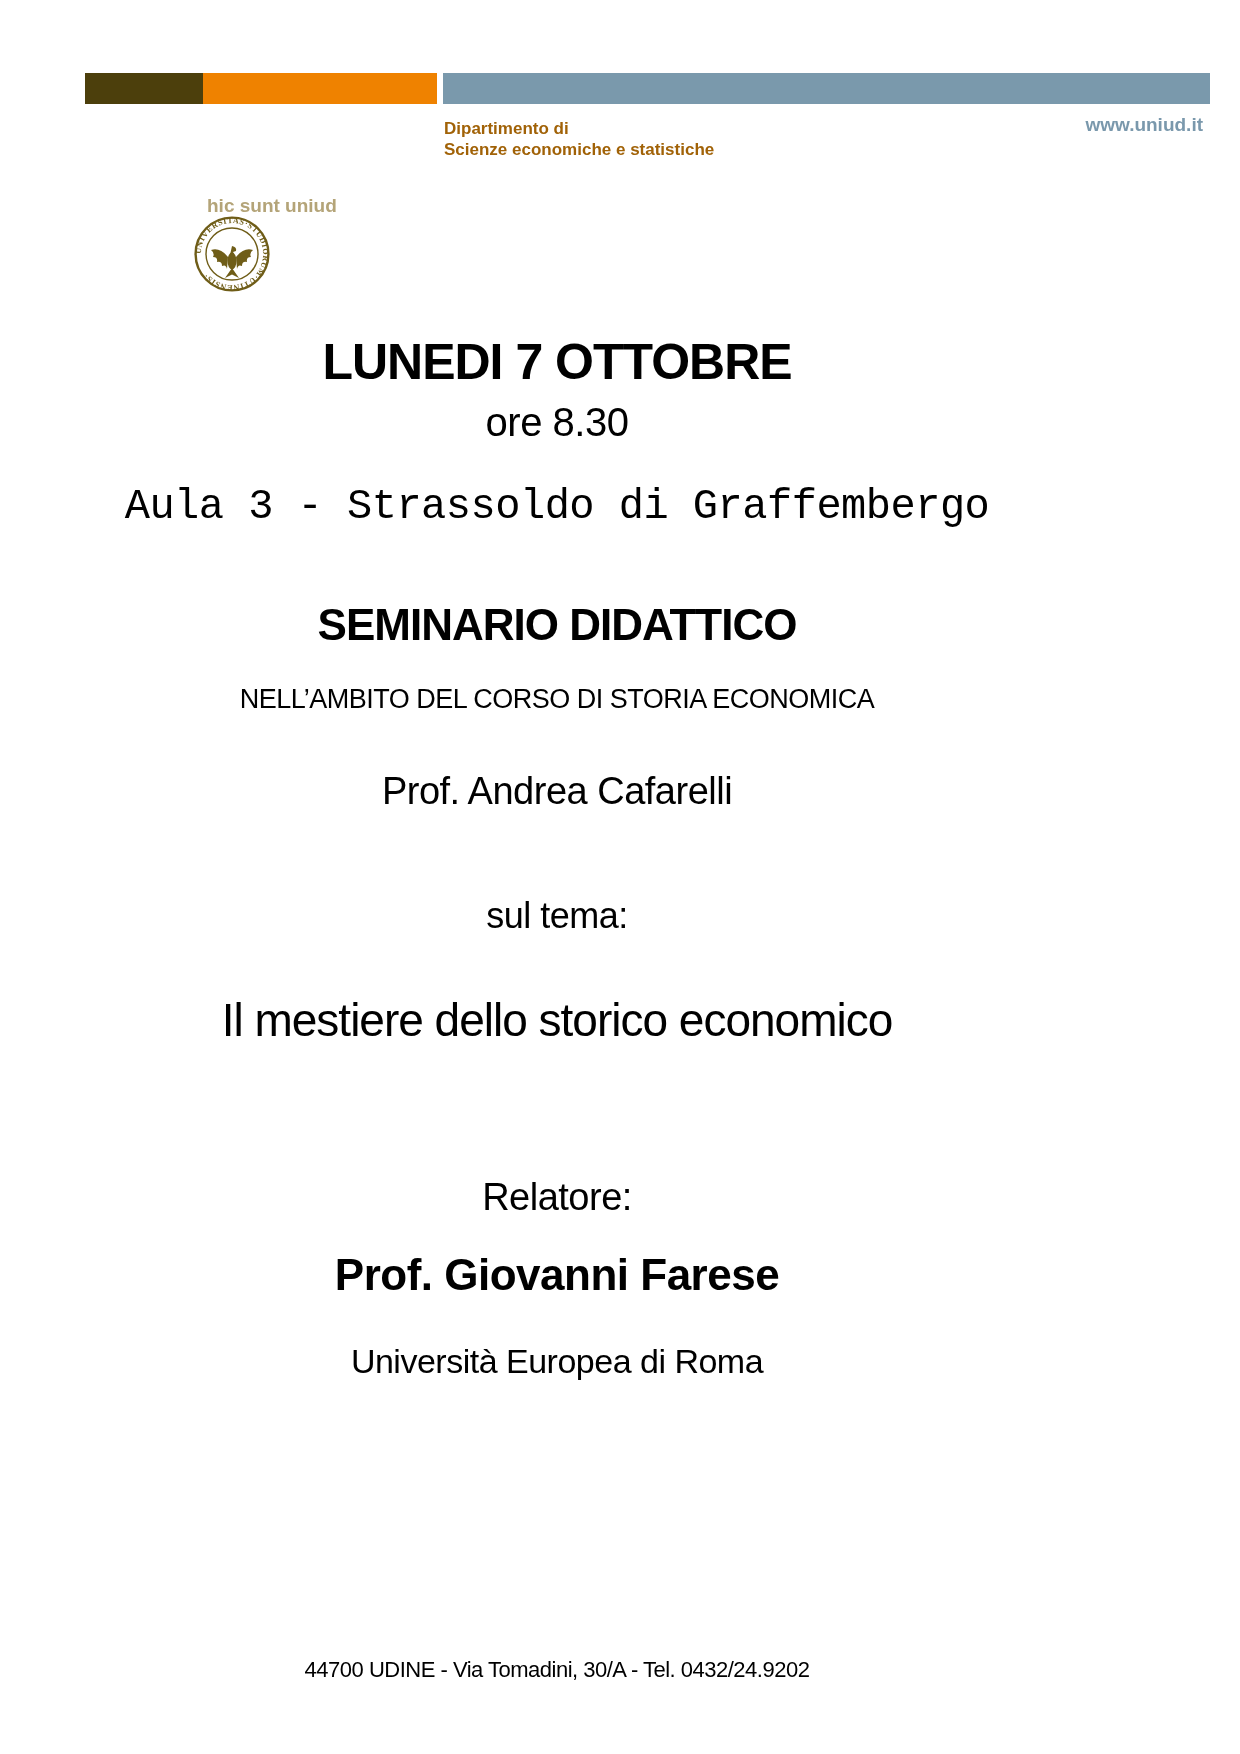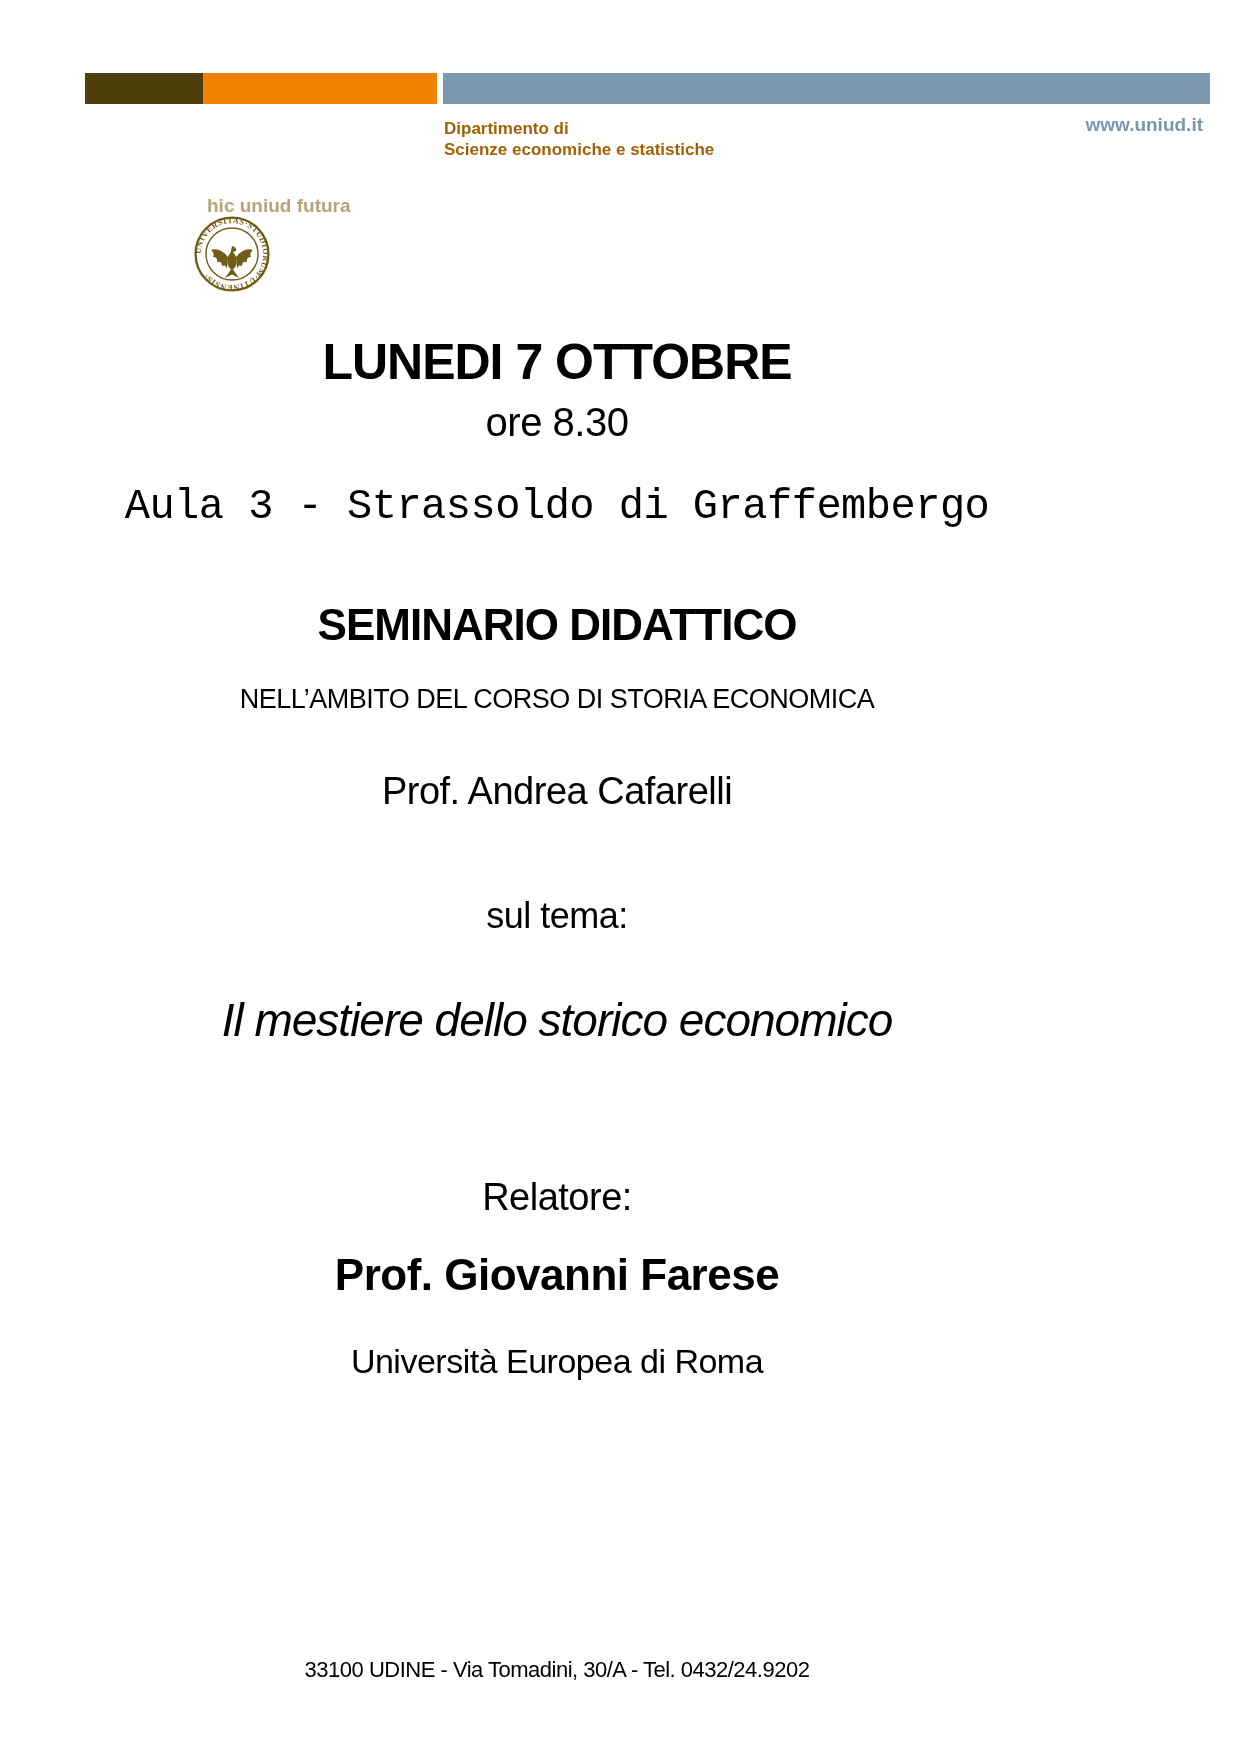--- a/index.html
+++ b/index.html
@@ -41,37 +41,37 @@
     text-align:center; letter-spacing:-0.5px; line-height:1.12;
     white-space:nowrap;
   }
   .l-date        { top:334px;  font-size:50px; font-weight:bold; letter-spacing:-1px; }
   .l-time        { top:400px;  font-size:40px; }
   .l-location    { top:484px;  font-size:42px;font-family:Liberation Mono, monospace; }
   .l-seminar     { top:600px;  font-size:44px; font-weight:bold; letter-spacing:-1px; }
   .l-context     { top:684px;  font-size:27px; }
   .l-prof1       { top:770px;  font-size:38px; }
   .l-themelabel  { top:896px;  font-size:36px; }
-  .l-title       { top:995px;  font-size:46px; font-style:italic; letter-spacing:-1px; }
+  .l-title       { top:995px;  font-size:46px; letter-spacing:-1px; }
   .l-relatore    { top:1176px; font-size:38px; }
   .l-speaker     { top:1250px; font-size:44px; font-weight:bold; letter-spacing:-0.5px; }
   .l-affil       { top:1342px; font-size:34px; }
   .l-invite      { top:1500px; font-size:26px; }
   .l-footer      { top:1658px; font-size:22px; }
 </style>
 </head>
 <body>
 
 <div class="page">
 
   <div class="bar-seg seg-olive"></div>
   <div class="bar-seg seg-orange"></div>
   <div class="bar-seg seg-blue"></div>
 
-  <div class="uni-tagline">hic uniud futura</div>
+  <div class="uni-tagline">hic sunt uniud</div>
 
   <div class="dept">
     <div>Dipartimento di</div>
     <div>Scienze economiche e statistiche</div>
   </div>
 
   <a class="site">www.uniud.it</a>
 
   <svg class="seal" viewBox="0 0 76 76" aria-hidden="true">
     <circle cx="38" cy="38" r="36.4" fill="none" stroke="#6f5d18" stroke-width="2.4"></circle>
@@ -95,15 +95,15 @@
   <div class="cline l-time">ore 8.30</div>
   <div class="cline l-location">Aula 3 - Strassoldo di Graffembergo</div>
   <div class="cline l-seminar">SEMINARIO DIDATTICO</div>
   <div class="cline l-prof1">Prof. Andrea Cafarelli</div>
   <div class="cline l-context">NELL’AMBITO DEL CORSO DI STORIA ECONOMICA</div>
   <div class="cline l-themelabel">sul tema:</div>
   <div class="cline l-title">Il mestiere dello storico economico</div>
   <div class="cline l-relatore">Relatore:</div>
   <div class="cline l-speaker">Prof. Giovanni Farese</div>
   <div class="cline l-affil">Università Europea di Roma</div>
-  <div class="cline l-footer">33100 UDINE - Via Tomadini, 30/A - Tel. 0432/24.9202</div>
+  <div class="cline l-footer">44700 UDINE - Via Tomadini, 30/A - Tel. 0432/24.9202</div>
 
 </div>
 
 </body></html>

